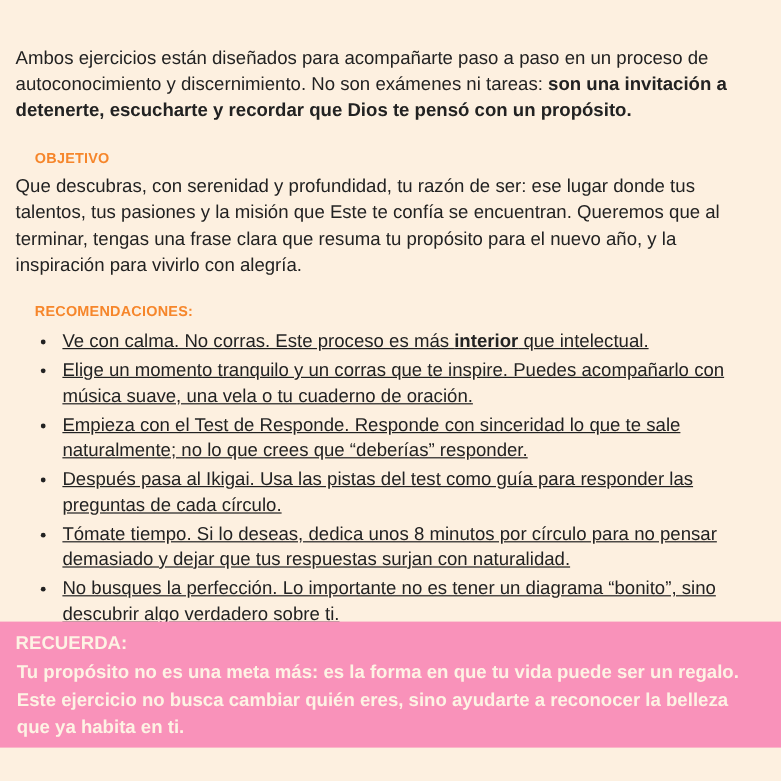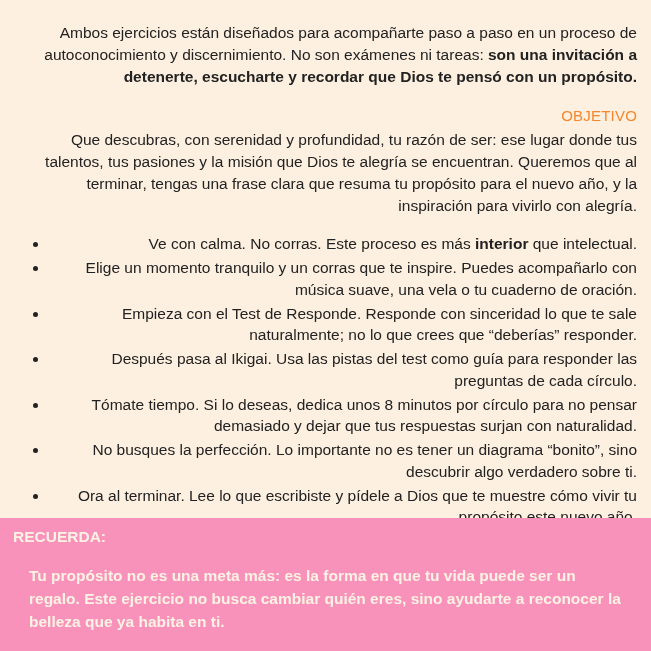--- a/index.html
+++ b/index.html
@@ -34,45 +34,45 @@
     font-weight:700;
     letter-spacing:3px;
     color:var(--watermark);
     z-index:0;
     white-space:nowrap;
     user-select:none;
   }
   .content{
     position:relative;
     z-index:1;
-    padding:12px 14px 0 13px;
+    padding:28px 14px 0 13px;
     font-size:15.5px;
     line-height:22px;
-    text-align:right;
   }
   .intro{
     margin:10px 0 18px 0;
   }
   .b{font-weight:700;}
   h2.section-heading{
-    margin:0 0 3px 0;
-    font-size:15px;
+    margin:0 0 3px 16px;
+    font-size:12px;
     line-height:20px;
-    font-weight:400;
+    font-weight:700;
     color:var(--accent-orange);
     letter-spacing:0.2px;
   }
   .section-objetivo p{
     margin:0 0 16px 0;
   }
   .section-recomendaciones{margin-top:16px;}
   ul.rec-list{
     margin:5px 0 0 0;
     padding-left:36px;
     list-style:disc;
+    text-decoration:underline;
   }
   ul.rec-list li{
     line-height:21.5px;
     margin-bottom:2.5px;
     padding-left:3px;
   }
   .recuerda-box{
     position:absolute;
     left:0;
     right:0;
@@ -83,40 +83,41 @@
     padding:7px 14px 4px 13px;
     font-weight:700;
     font-size:15.5px;
     line-height:23px;
     z-index:2;
   }
   .recuerda-heading{
     font-weight:700;
   }
   .recuerda-body{
-    margin:16px;
+    margin:1px;
     font-weight:700;
   }
 </style>
 </head>
 <body>
 
 <div class="page">
 
 
   <div class="content">
 
     <p class="intro"><span>Ambos ejercicios están diseñados para acompañarte paso a paso en un proceso de autoconocimiento y discernimiento. No son exámenes ni tareas: </span><span class="b">son una invitación a detenerte, escucharte y recordar que Dios te pensó con un propósito.</span></p>
 
     <div class="section-objetivo">
       <h2 class="section-heading">OBJETIVO</h2>
-      <p>Que descubras, con serenidad y profundidad, tu razón de ser: ese lugar donde tus talentos, tus pasiones y la misión que Dios te alegría se encuentran. Queremos que al terminar, tengas una frase clara que resuma tu propósito para el nuevo año, y la inspiración para vivirlo con alegría.</p>
+      <p>Que descubras, con serenidad y profundidad, tu razón de ser: ese lugar donde tus talentos, tus pasiones y la misión que Este te confía se encuentran. Queremos que al terminar, tengas una frase clara que resuma tu propósito para el nuevo año, y la inspiración para vivirlo con alegría.</p>
     </div>
 
     <div class="section-recomendaciones">
+      <h2 class="section-heading">RECOMENDACIONES:</h2>
       <ul class="rec-list">
           <li><span>Ve con calma. No corras. Este proceso es más </span><span class="b">interior</span><span> que intelectual.</span></li>
           <li><span>Elige un momento tranquilo y un corras que te inspire. Puedes acompañarlo con música suave, una vela o tu cuaderno de oración.</span></li>
           <li><span>Empieza con el Test de Responde. Responde con sinceridad lo que te sale naturalmente; no lo que crees que “deberías” responder.</span></li>
           <li><span>Después pasa al Ikigai. Usa las pistas del test como guía para responder las preguntas de cada círculo.</span></li>
           <li><span>Tómate tiempo. Si lo deseas, dedica unos 8 minutos por círculo para no pensar demasiado y dejar que tus respuestas surjan con naturalidad.</span></li>
           <li><span>No busques la perfección. Lo importante no es tener un diagrama “bonito”, sino descubrir algo verdadero sobre ti.</span></li>
           <li><span>Ora al terminar. Lee lo que escribiste y pídele a Dios que te muestre cómo vivir tu propósito este nuevo año.</span></li>
         </ul>
     </div>

